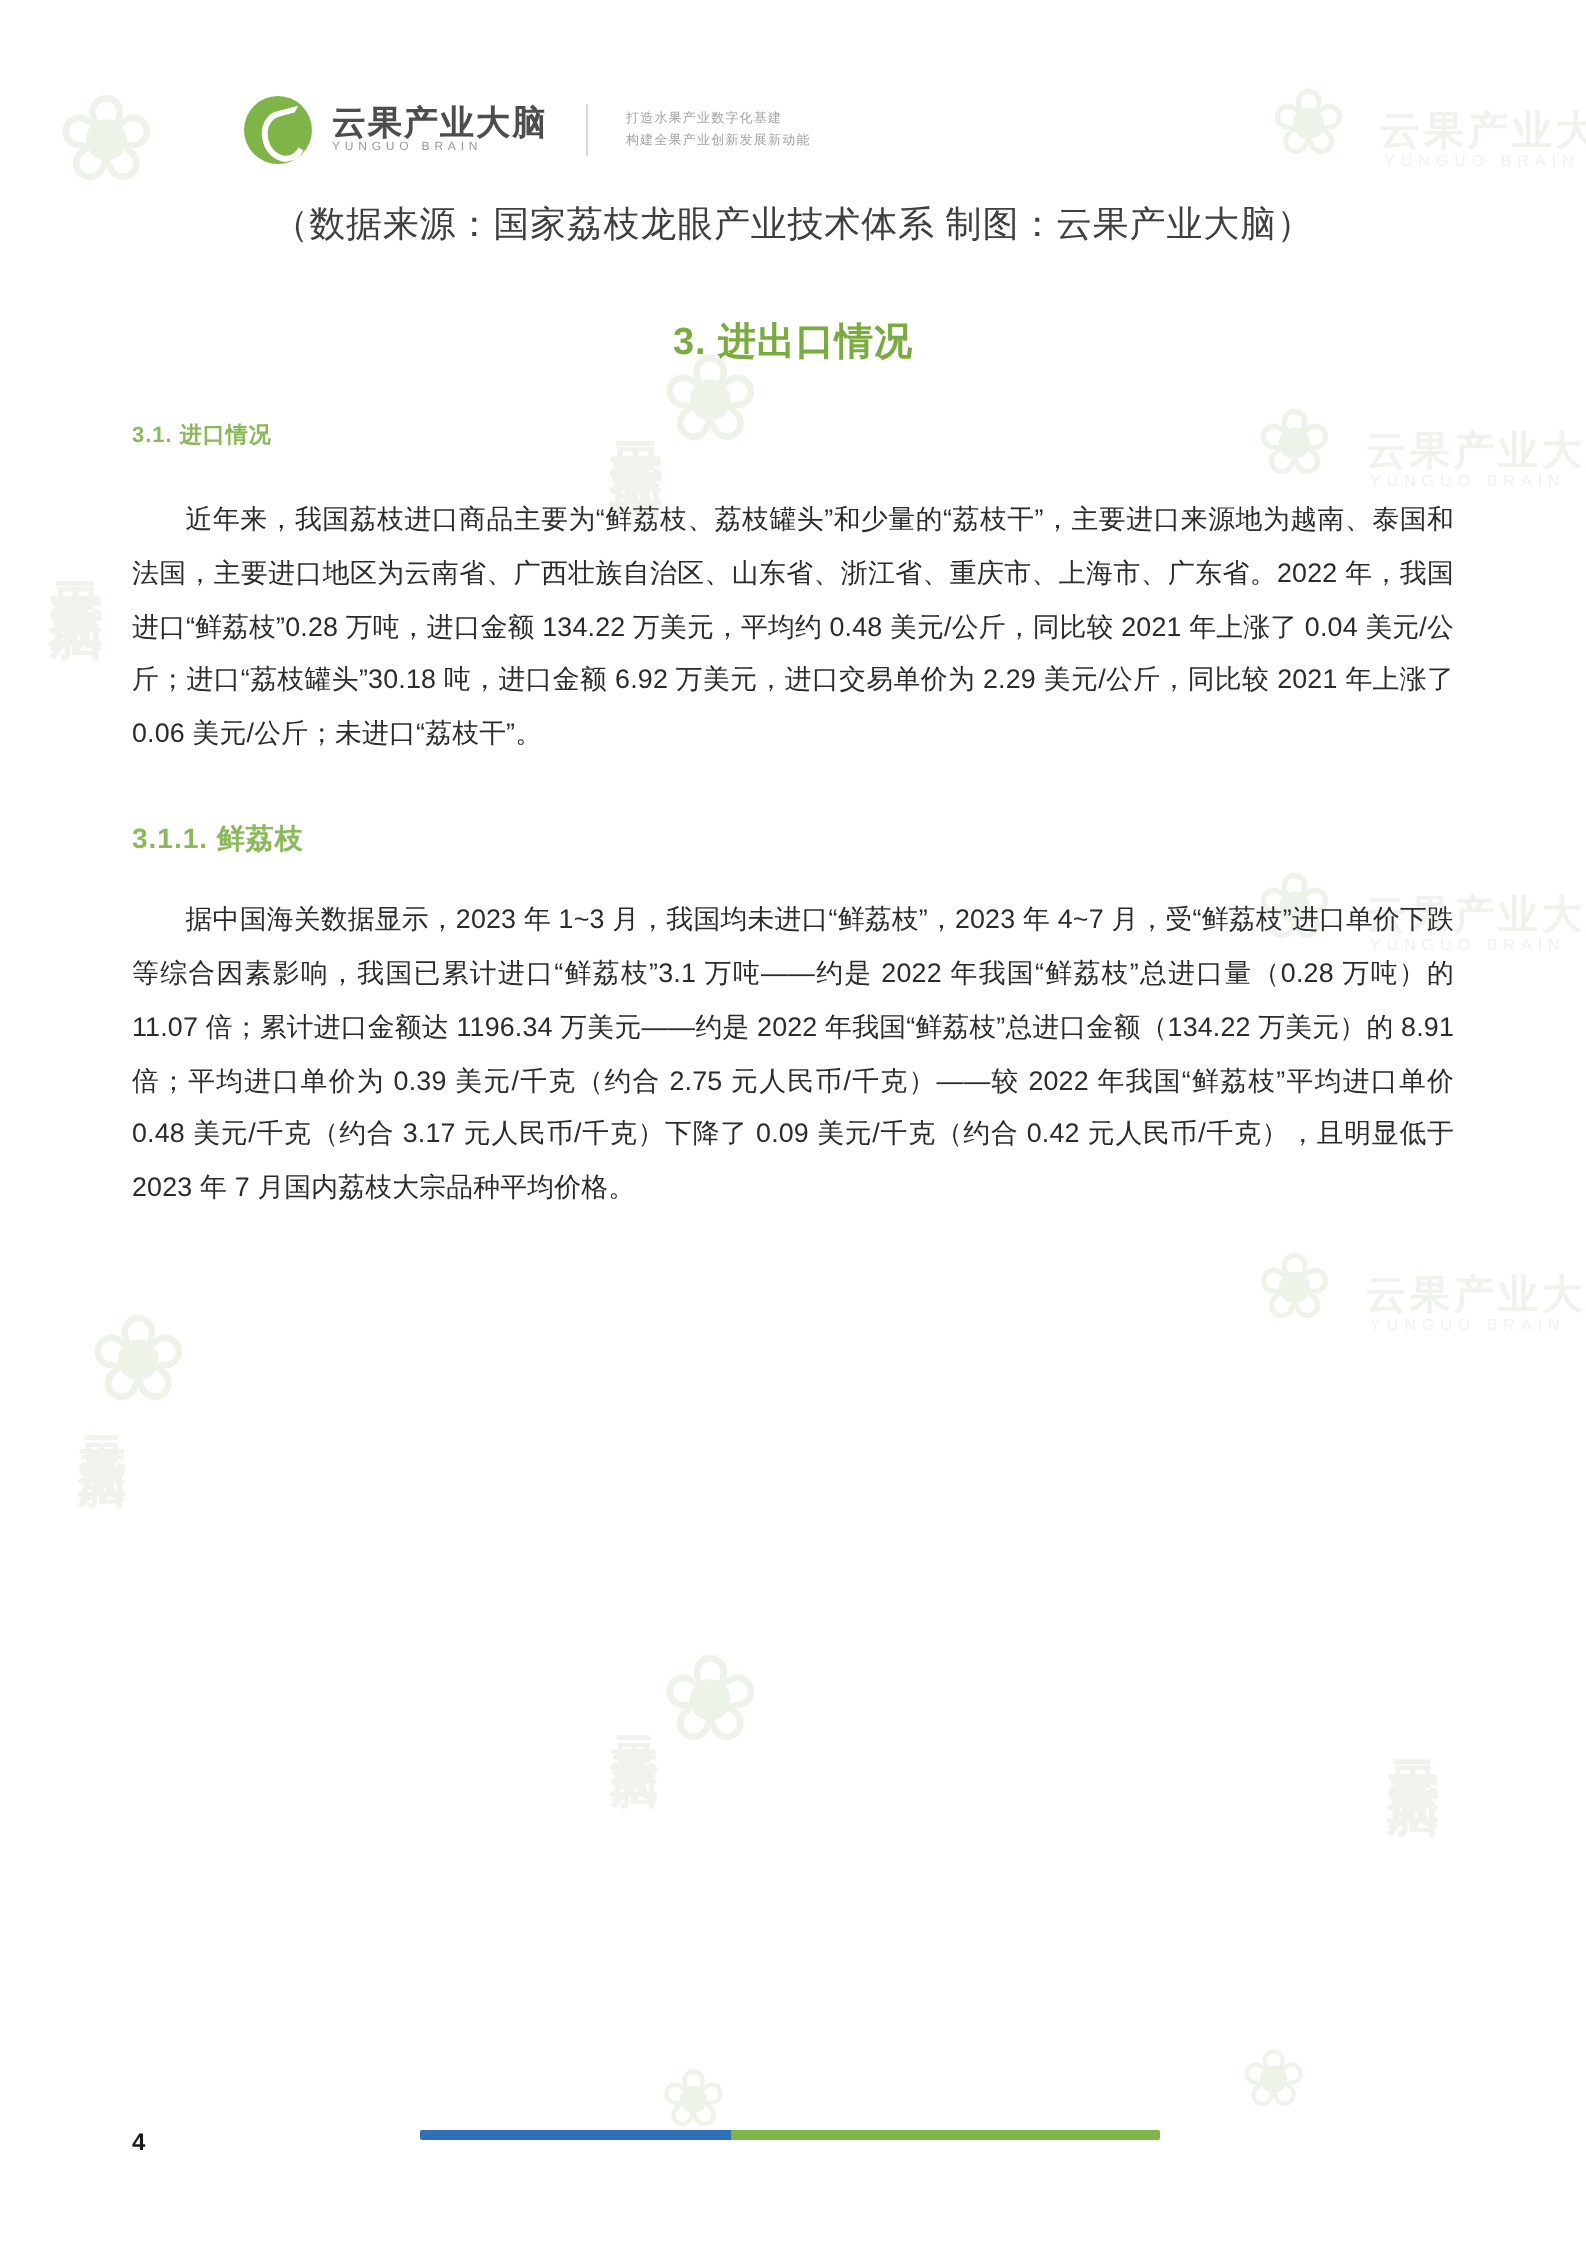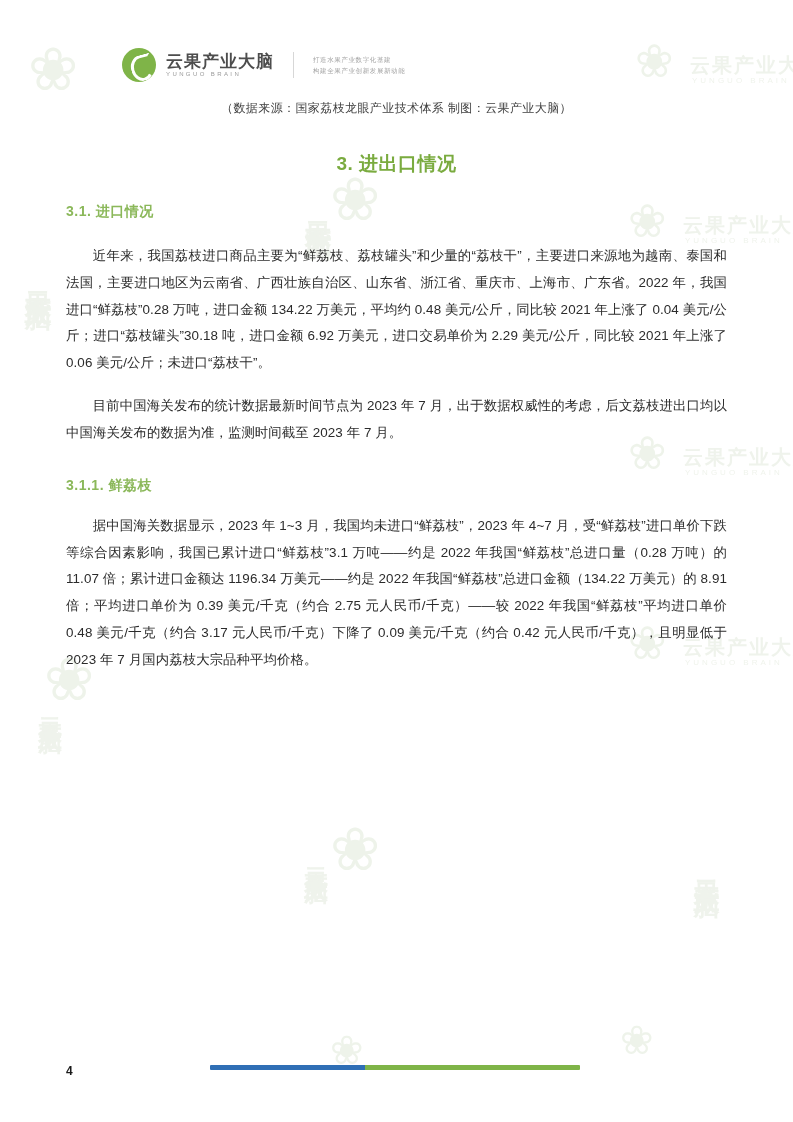--- a/index.html
+++ b/index.html
@@ -113,37 +113,37 @@
   .logo-slogan {
     font-size: 6.5px;
     color: #a3a3a3;
     line-height: 1.7;
     letter-spacing: .6px;
   }
 
   
   .source-line {
     text-align: center;
-    font-size: 12px;
+    font-size: 18px;
     color: #3f3f3f;
     margin: 6px 0 34px 0;
     letter-spacing: .4px;
   }
 
   
   h2.h-main {
     font-size: 19px;
     color: #7aab3f;
     font-weight: bold;
     margin: 0 0 26px 0;
     letter-spacing: .5px;
     text-align: center;
   }
   h3.h-sub {
-    font-size: 14px;
+    font-size: 11px;
     color: #8bb85a;
     font-weight: bold;
     margin: 0 0 22px 0;
     letter-spacing: .5px;
   }
   h4.h-sub2 {
     font-size: 14px;
     color: #8bb85a;
     font-weight: bold;
     margin: 30px 0 18px 0;
@@ -240,21 +240,20 @@
   </div>
 
   <div class="source-line">（数据来源：国家荔枝龙眼产业技术体系    制图：云果产业大脑）</div>
 
   <h2 class="h-main">3. 进出口情况</h2>
 
   <h3 class="h-sub">3.1. 进口情况</h3>
 
   <p class="body-text">近年来，我国荔枝进口商品主要为“鲜荔枝、荔枝罐头”和少量的“荔枝干”，主要进口来源地为越南、泰国和法国，主要进口地区为云南省、广西壮族自治区、山东省、浙江省、重庆市、上海市、广东省。2022 年，我国进口“鲜荔枝”0.28 万吨，进口金额 134.22 万美元，平均约 0.48 美元/公斤，同比较 2021 年上涨了 0.04 美元/公斤；进口“荔枝罐头”30.18 吨，进口金额 6.92 万美元，进口交易单价为 2.29 美元/公斤，同比较 2021 年上涨了 0.06 美元/公斤；未进口“荔枝干”。</p>
 
-  <p class="body-text">目前中国海关发布的统计数据最新时间节点为 2023 年 7 月，出于数据权威性的考虑，后文荔枝进出口均以中国海关发布的数据为准，监测时间截至 2023 年 7 月。</p>
 
   <h4 class="h-sub2">3.1.1. 鲜荔枝</h4>
 
   <p class="body-text">据中国海关数据显示，2023 年 1~3 月，我国均未进口“鲜荔枝”，2023 年 4~7 月，受“鲜荔枝”进口单价下跌等综合因素影响，我国已累计进口“鲜荔枝”3.1 万吨——约是 2022 年我国“鲜荔枝”总进口量（0.28 万吨）的 11.07 倍；累计进口金额达 1196.34 万美元——约是 2022 年我国“鲜荔枝”总进口金额（134.22 万美元）的 8.91 倍；平均进口单价为 0.39 美元/千克（约合 2.75 元人民币/千克）——较 2022 年我国“鲜荔枝”平均进口单价 0.48 美元/千克（约合 3.17 元人民币/千克）下降了 0.09 美元/千克（约合 0.42 元人民币/千克），且明显低于 2023 年 7 月国内荔枝大宗品种平均价格。</p>
 
 </div>
 
 <div class="page-number">4</div>
 <div class="footer">
   <div class="footer-bar"></div>

